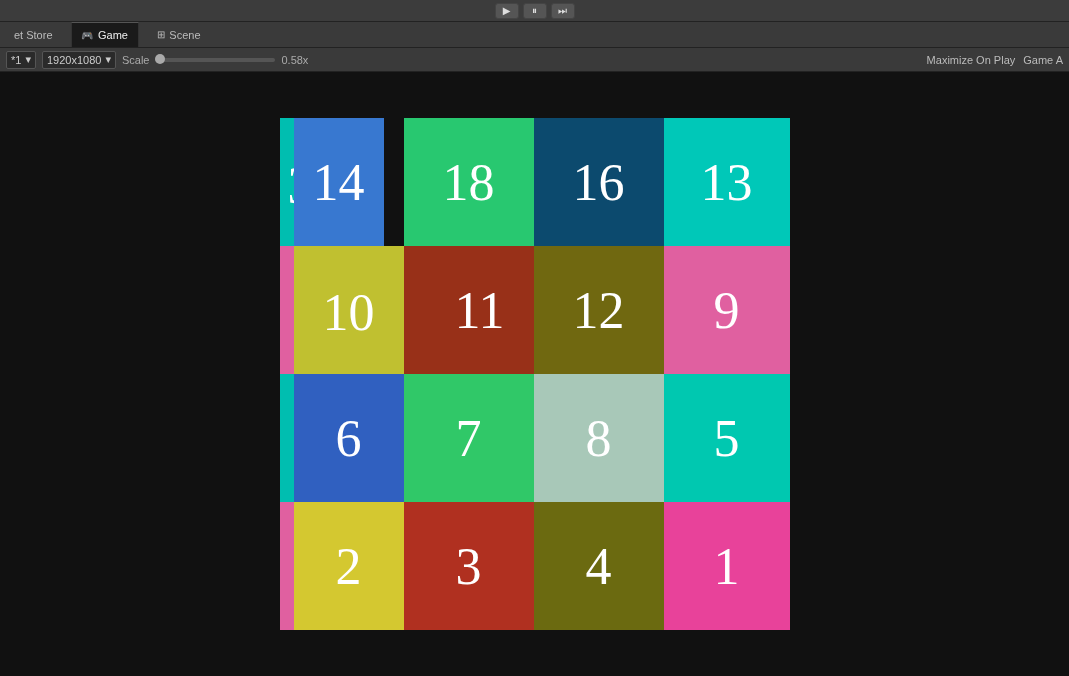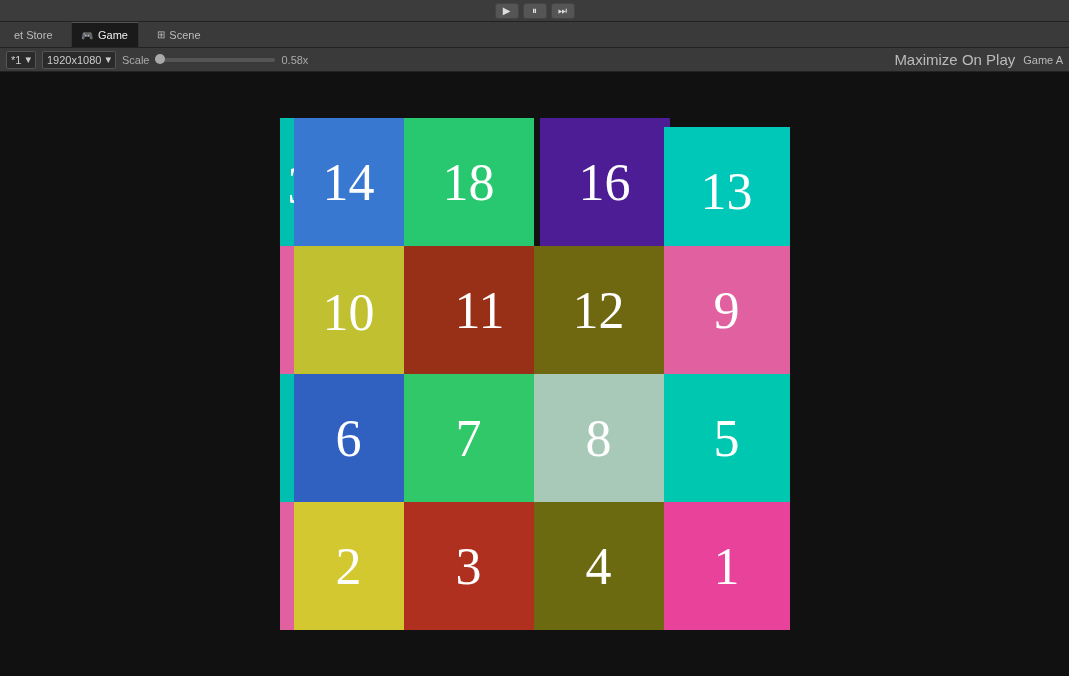--- a/index.html
+++ b/index.html
@@ -113,21 +113,21 @@
       position: absolute;
       left: 0;
       top: -4px;
       width: 10px;
       height: 10px;
       border-radius: 50%;
       background: #aaa;
       cursor: pointer;
     }
     .scale-value { color: #aaa; font-size: 11px; }
-    .maximize-label { color: #bbb; font-size: 15px; cursor: pointer; }
+    .maximize-label { color: #bbb; font-size: 11px; cursor: pointer; }
     .mute-label { color: #bbb; font-size: 11px; cursor: pointer; }
 
     
     .main-area {
       background: #111;
       width: 100%;
       height: calc(676px - 22px - 26px - 24px);
       display: flex;
       align-items: center;
       justify-content: center;
@@ -203,27 +203,27 @@
   </div>
 </div>
 
 <div class="main-area">
   <div class="game-viewport">
 
     <div class="cell cell-partial" style="background:#00beb0; top:0; left:0; width:14px; height:128px;">
       <span style="font-size:52px; color:white; font-family:Georgia,serif; position:absolute; left:8px; top:38px;">3</span>
     </div>
 
-    <div class="cell" style="background:#3878d0; top:0; left:14px; width:110px; height:128px;">14</div>
+    <div class="cell" style="background:#3878d0; top:0; left:14px; width:90px; height:128px;">14</div>
 
     <div class="cell" style="background:#28c870; top:0; left:124px; width:130px; height:128px;">18</div>
 
-    <div class="cell" style="background:#4c1d95; top:0; left:254px; width:130px; height:128px;margin-left:6px;">16</div>
-
-    <div class="cell" style="background:#00c8b8; top:9px; left:384px; width:126px; height:128px; overflow:hidden;">13</div>
+    <div class="cell" style="background:#0c4a6e; top:0; left:254px; width:130px; height:128px;">16</div>
+
+    <div class="cell" style="background:#00c8b8; top:0; left:384px; width:126px; height:128px; overflow:hidden;">13</div>
 
     <div class="cell cell-partial" style="background:#e060a0; top:128px; left:0; width:14px; height:128px;"></div>
 
     <div class="cell" style="background:#c0c030; top:128px; left:14px; width:110px; height:132px;">10</div>
 
     <div class="cell" style="background:#983018; top:128px; left:124px; width:152px; height:128px;">11</div>
 
     <div class="cell" style="background:#706810; top:128px; left:254px; width:130px; height:128px;">12</div>
 
     <div class="cell" style="background:#e060a0; top:128px; left:384px; width:126px; height:128px; overflow:hidden;">9</div>

